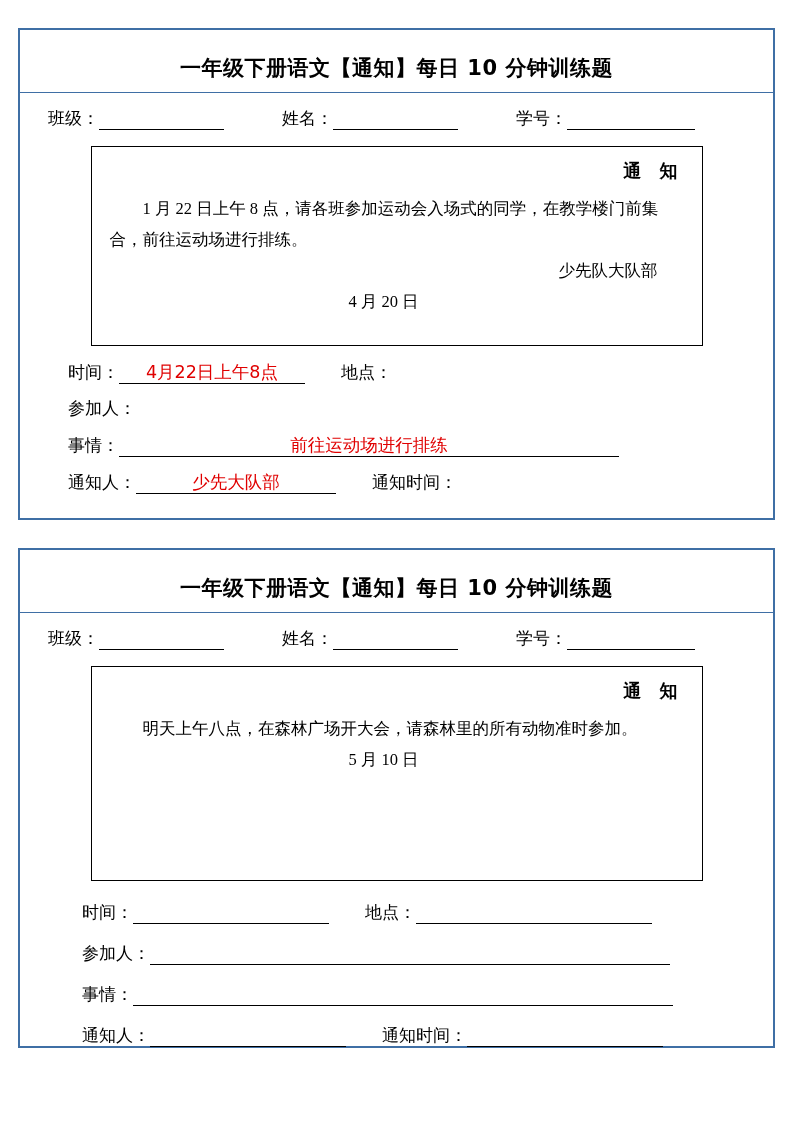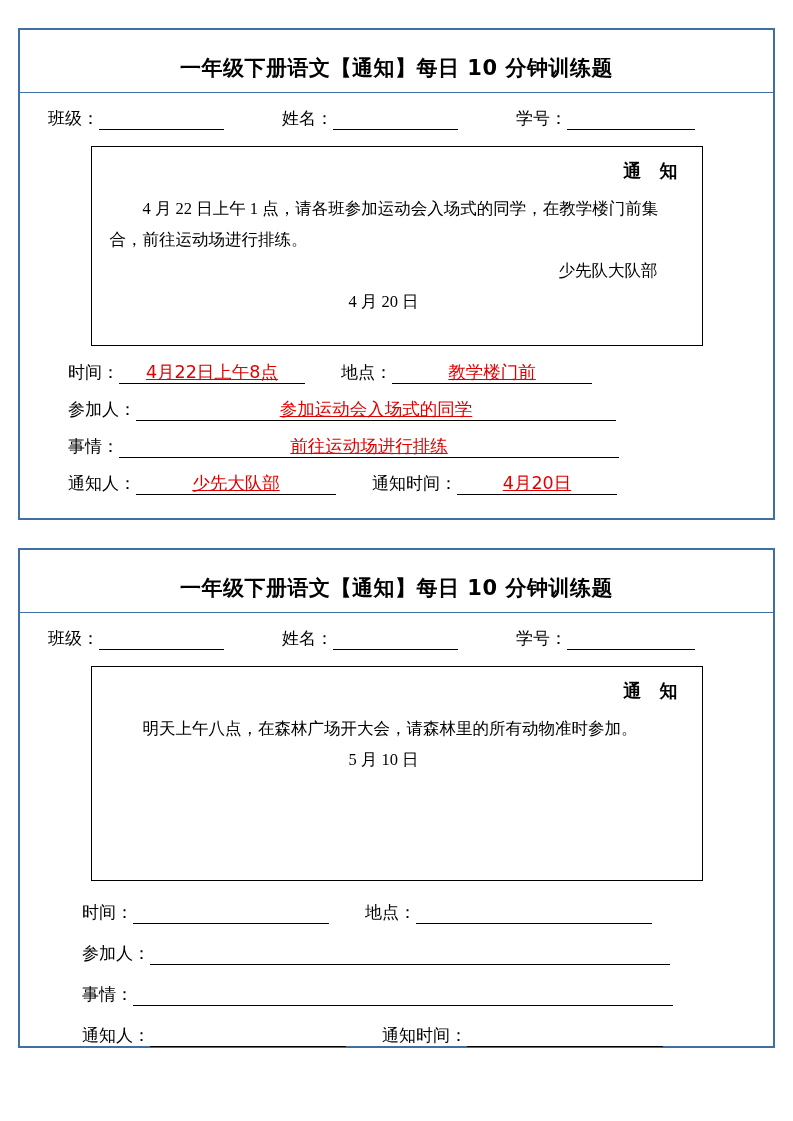--- a/index.html
+++ b/index.html
@@ -124,21 +124,20 @@
     align-items: flex-end;
     justify-content: center;
     box-sizing: border-box;
   }
   .ansfield span {
     font-family: "DejaVu Sans", "Liberation Sans", sans-serif;
     color: #e00000;
     font-size: 17.5px;
     line-height: 22px;
     white-space: nowrap;
-    text-decoration: underline;
   }
   .gap { width: 36px; }
   .w-time  { width: 186px; }
   .w-place { width: 200px; }
   .w-join  { width: 480px; }
   .w-thing { width: 500px; }
   .w-who   { width: 200px; }
   .w-when  { width: 160px; }
 
   .arow2 {
@@ -184,62 +183,53 @@
       </div>
       <div class="spacer-b"></div>
       <div class="fld">
         <span class="lbl">学号：</span>
         <span class="blank b-id"></span>
       </div>
     </div>
 
     <div class="notice-box first">
       <div class="notice-title">通 知</div>
-      <div class="notice-body">4 月 22 日上午 1 点，请各班参加运动会入场式的同学，在教学楼门前集合，前往运动场进行排练。</div>
+      <div class="notice-body">1 月 22 日上午 8 点，请各班参加运动会入场式的同学，在教学楼门前集合，前往运动场进行排练。</div>
       <div class="notice-sign">少先队大队部</div>
       <div class="notice-date">4 月 20 日</div>
     </div>
 
     <div class="answers">
       <div class="arow">
         <span class="lbl">时间：</span>
         <span class="ansfield w-time">
           <span>4月22日上午8点</span>
         </span>
         <span class="gap"></span>
         <span class="lbl">地点：</span>
-        <span class="ansfield w-place">
-          <span>教学楼门前</span>
-        </span>
       </div>
 
       <div class="arow">
         <span class="lbl">参加人：</span>
-        <span class="ansfield w-join">
-          <span>参加运动会入场式的同学</span>
-        </span>
       </div>
 
       <div class="arow">
         <span class="lbl">事情：</span>
         <span class="ansfield w-thing">
           <span>前往运动场进行排练</span>
         </span>
       </div>
 
       <div class="arow">
         <span class="lbl">通知人：</span>
         <span class="ansfield w-who">
           <span>少先大队部</span>
         </span>
         <span class="gap"></span>
         <span class="lbl">通知时间：</span>
-        <span class="ansfield w-when">
-          <span>4月20日</span>
-        </span>
       </div>
     </div>
   </div>
 
   <div class="worksheet second">
 
     <div class="ws-title">一年级下册语文【通知】每日 10 分钟训练题</div>
     <div class="title-rule"></div>
 
     <div class="idline">

